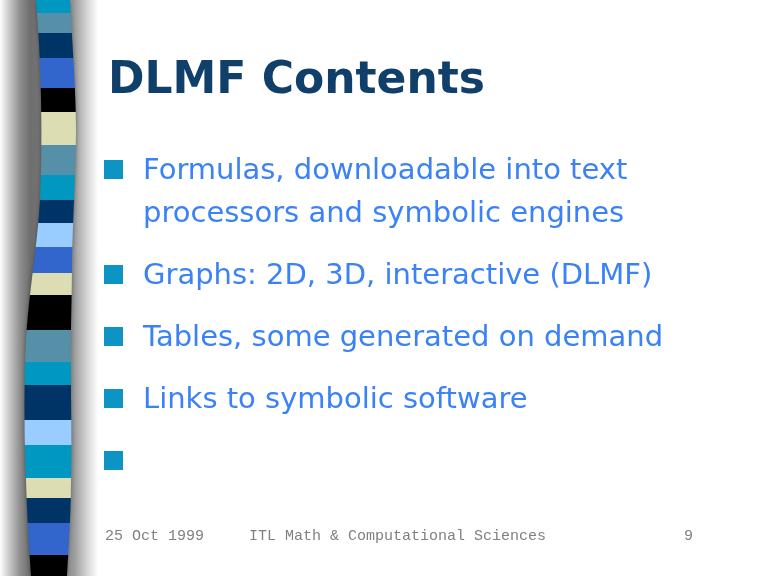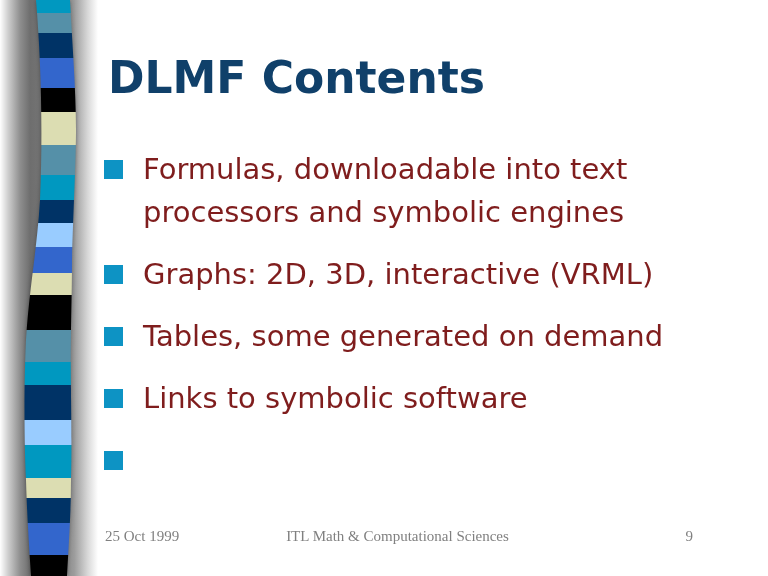--- a/index.html
+++ b/index.html
@@ -58,40 +58,40 @@
     margin: 0;
     padding: 0;
     list-style: none;
   }
   .bullets li {
     display: flex;
     align-items: flex-start;
     margin-bottom: 19px;
     font-size: 29px;
     line-height: 43px;
-    color: #7f1d1d;
+    color: #3b82f6;
   }
   .bullet-square {
     flex: 0 0 auto;
     width: 19px;
     height: 19px;
     margin: 12px 20px 0 0;
     background: var(--bullet-color, #0d93c4);
   }
   .btext { display: block; }
   .btext.wrap-narrow { max-width: 560px; }
 
   
   .footer {
     position: absolute;
     left: 0;
     top: 528px;
     width: 721px;
     height: 22px;
-    font-family: Liberation Serif, serif;
+    font-family: Liberation Mono, monospace;
     font-size: 15px;
     color: var(--footer-color, #808080);
   }
   .footer-date {
     position: absolute;
     left: 105px;
     top: 0;
   }
   .footer-org {
     position: absolute;
@@ -156,21 +156,21 @@
 
   <div class="title">DLMF Contents</div>
 
   <ul class="bullets">
     <li>
       <span class="bullet-square"></span>
       <span class="btext wrap-narrow">Formulas, downloadable into text processors and symbolic engines</span>
     </li>
     <li>
       <span class="bullet-square"></span>
-      <span class="btext">Graphs: 2D, 3D, interactive (VRML)</span>
+      <span class="btext">Graphs: 2D, 3D, interactive (DLMF)</span>
     </li>
     <li>
       <span class="bullet-square"></span>
       <span class="btext">Tables, some generated on demand</span>
     </li>
     <li>
       <span class="bullet-square"></span>
       <span class="btext">Links to symbolic software</span>
     </li>
     <li>

